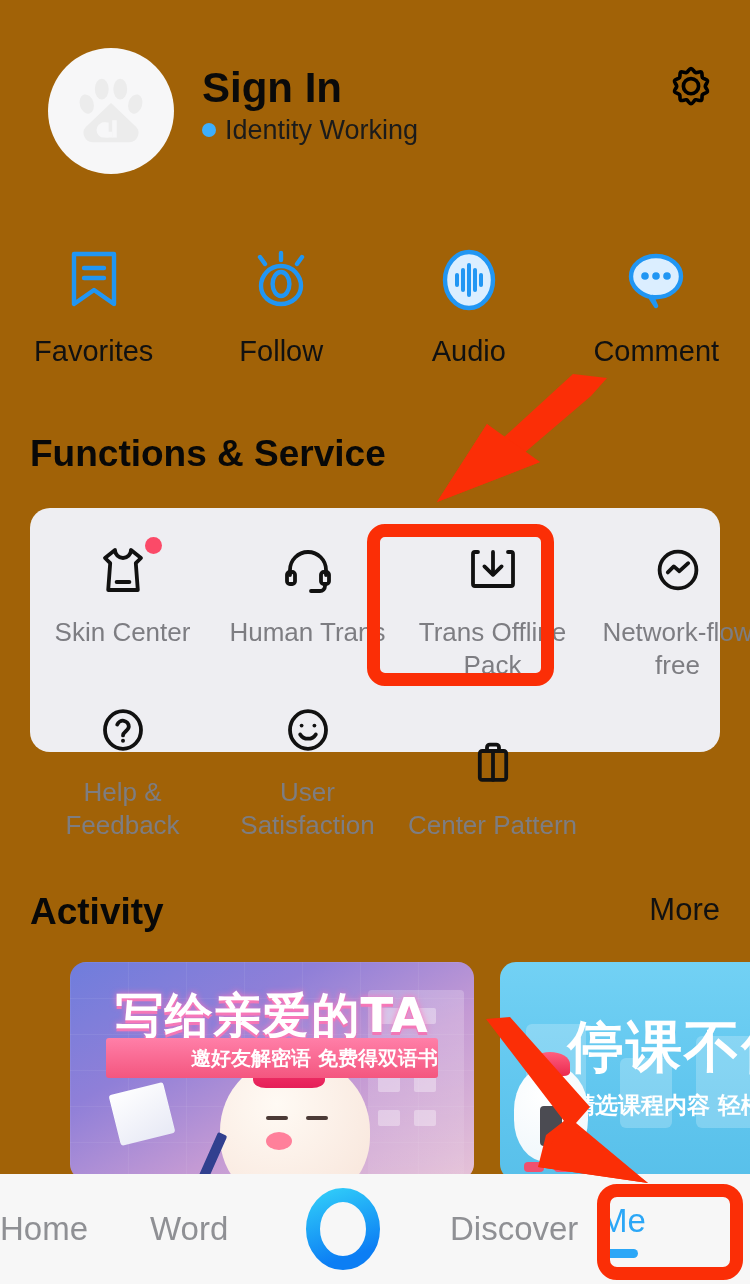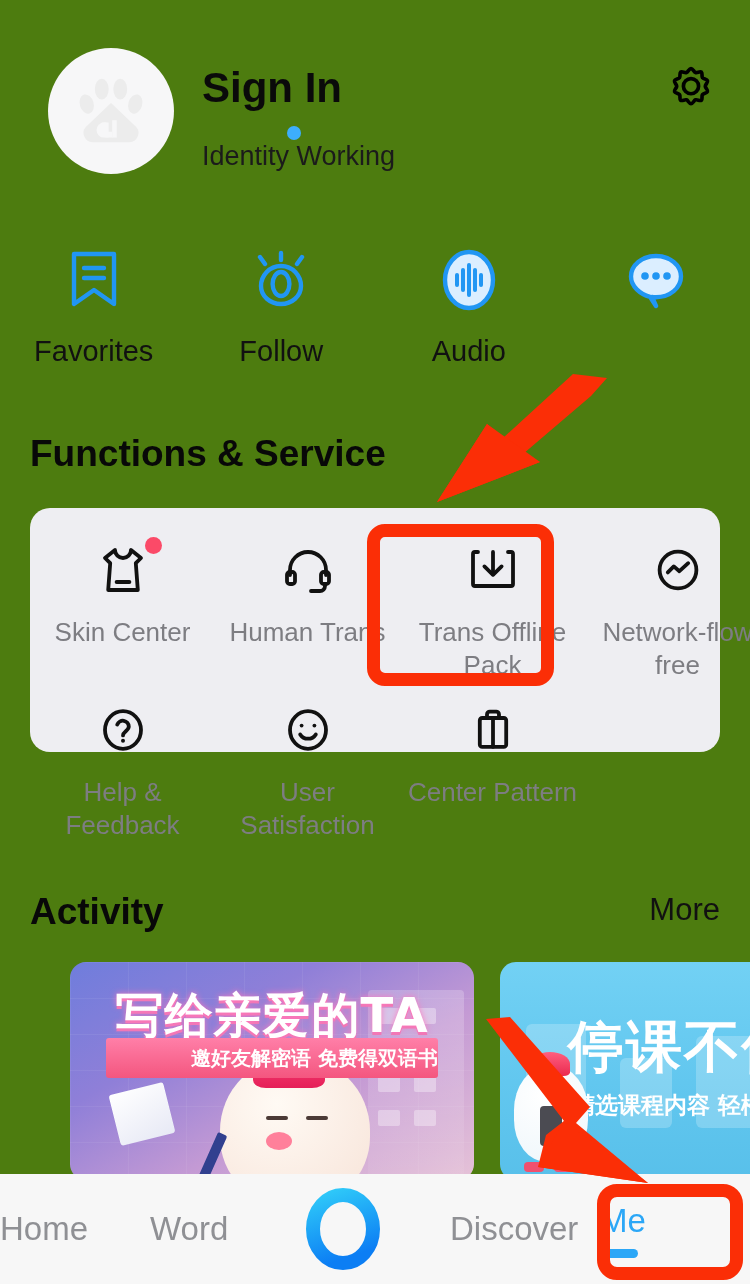--- a/index.html
+++ b/index.html
@@ -5,21 +5,21 @@
   * { box-sizing: border-box; margin: 0; padding: 0; }
   html, body {
     width: 750px; height: 1284px;
     font-family: "Liberation Sans", sans-serif;
     background: #ffffff;
     overflow: hidden;
   }
   #app {
     position: relative;
     width: 750px; height: 1284px;
-    background: #4d7c0f;
+    background: #a16207;
   }
 
   
   .header {
     position: absolute;
     left: 0; top: 0;
     width: 750px; height: 200px;
     display: flex;
     align-items: flex-start;
   }
@@ -41,22 +41,21 @@
   .signin-title {
     font-size: 42px;
     font-weight: 700;
     color: #0a0a0a;
     letter-spacing: 0px;
     line-height: 52px;
   }
   .identity-row {
     display: flex;
     align-items: center;
-    margin-top: 12px;
-    flex-direction: column;
+    margin-top: 0;
   }
   .identity-dot {
     width: 14px; height: 14px;
     border-radius: 50%;
     background: #3daefc;
     margin-right: 9px;
     flex: none;
   }
   .identity-label {
     font-size: 27px;
@@ -122,21 +121,21 @@
     left: 30px; top: 508px;
     width: 690px; height: 244px;
     background: #eeeef2;
     border-radius: 20px;
     padding-top: 32px;
   }
   .fn-row {
     display: flex;
     width: 100%;
   }
-  .fn-row.row2 { margin-top: 18px; }
+  .fn-row.row2 { margin-top: 18px; align-items: flex-end; }
   .fn-cell {
     flex: 0 0 25%;
     display: flex;
     flex-direction: column;
     align-items: center;
   }
   .fn-icon-wrap {
     position: relative;
     width: 64px; height: 60px;
     display: flex; align-items: center; justify-content: center;
@@ -461,20 +460,21 @@
       <span class="quick-icon">
         <svg width="64" height="60" viewBox="0 0 32 30" fill="none" xmlns="http://www.w3.org/2000/svg">
           <path d="M16 3c7 0 12.5 4.6 12.5 10.3 0 5.7-5.5 10.3-12.5 10.3-.7 0-1.4 0-2-.1L16 28l-3-4.6C8 22.1 3.5 18.2 3.5 13.3 3.5 7.6 9 3 16 3z" fill="#dbeeff" stroke="#2196f3" stroke-width="2.2" stroke-linejoin="round"></path>
           <g fill="#2196f3">
             <circle cx="10.5" cy="13" r="1.9"></circle>
             <circle cx="16" cy="13" r="1.9"></circle>
             <circle cx="21.5" cy="13" r="1.9"></circle>
           </g>
         </svg>
       </span>
+      <span class="quick-label">Comment</span>
     </div>
   </div>
 
   <div class="section-title" id="functions-title">Functions &amp; Service</div>
 
   <div class="functions-panel">
     <div class="fn-row row1">
 
       <div class="fn-cell">
         <span class="fn-icon-wrap">

